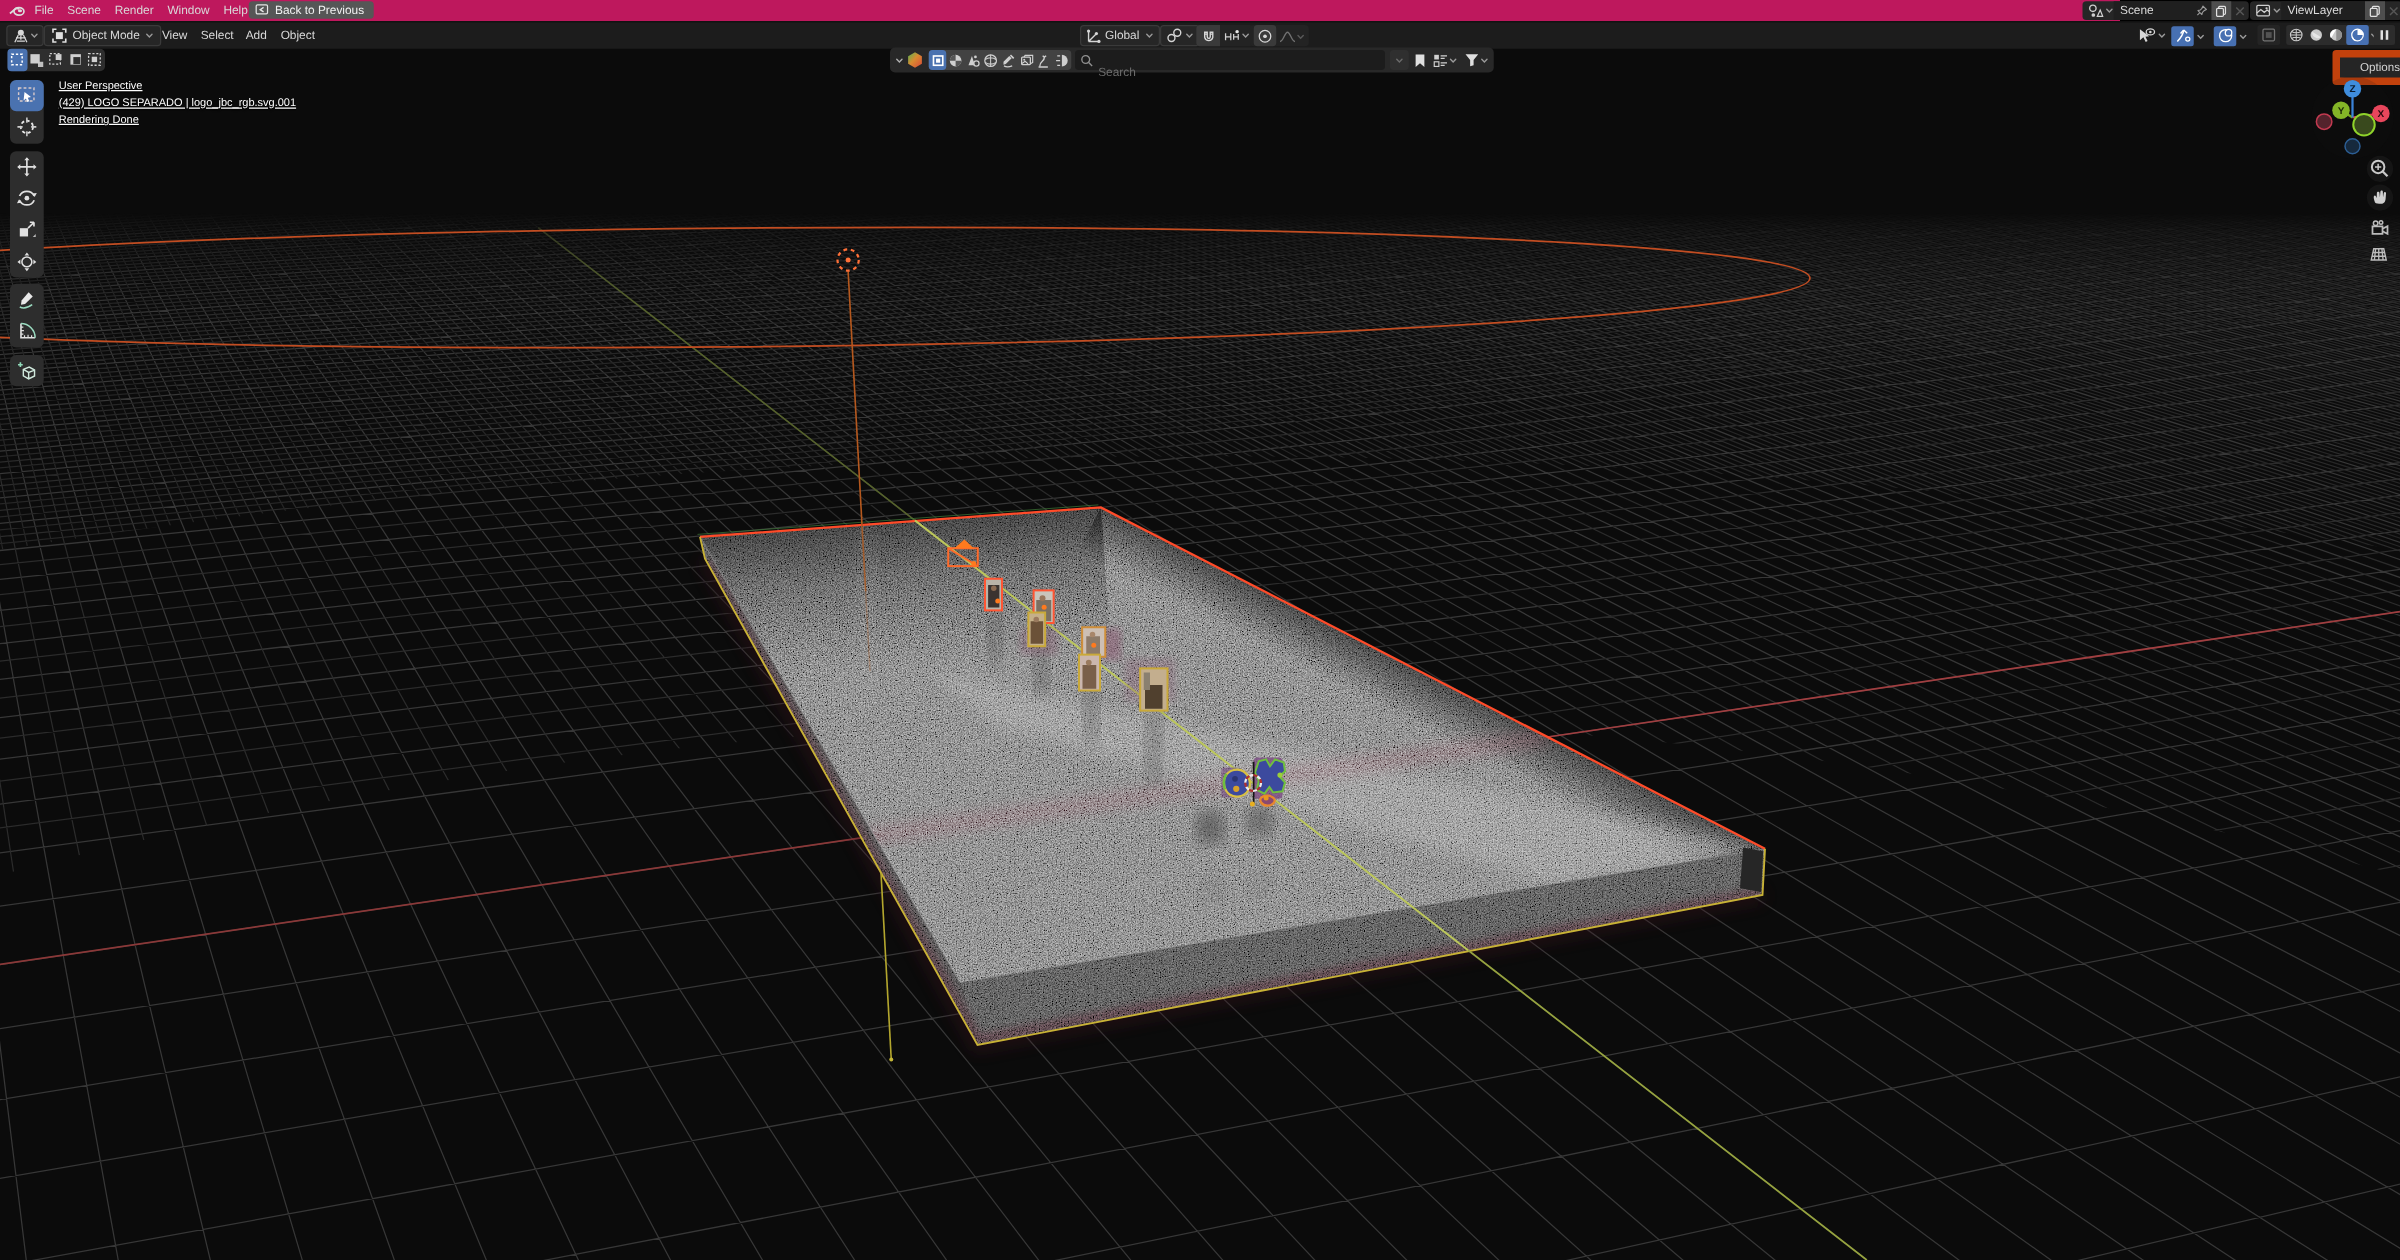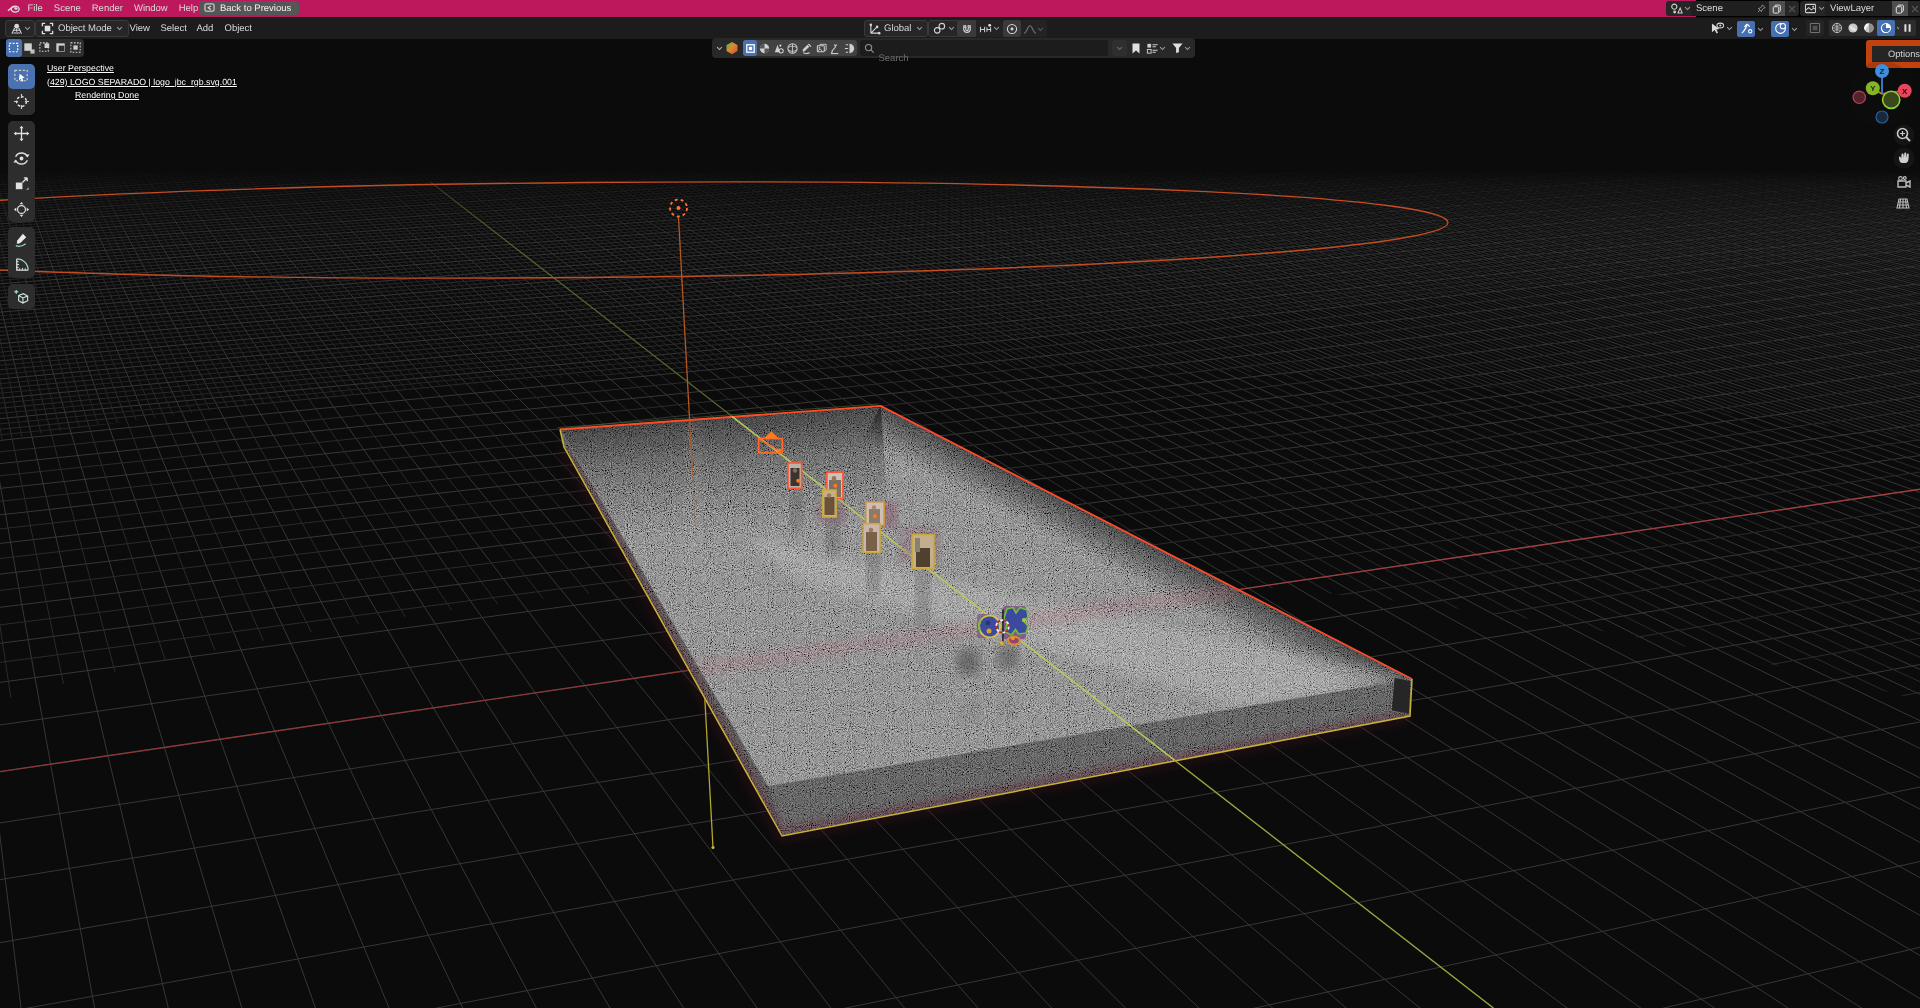--- a/index.html
+++ b/index.html
@@ -617,21 +617,21 @@
   </div>
 <div class="abs" style="left:7.5px;top:284px;width:27px;height:25.3px;background:#2d2d2d;border-radius:5px;"></div>
 <div class="abs row" style="left:7.5px;top:284px;width:27px;height:25.3px;justify-content:center;">
     <svg width="17" height="17" viewBox="0 0 18 18">
       <path d="M3.5 2 L3.5 6 M1.5 4 L5.5 4" stroke="#8fd8b8" stroke-width="1.4"></path>
         <path d="M6 8 L11 6 L15.5 8.5 L15.5 13.5 L10.5 16 L6 13.5 Z M6 8 L10.5 10.5 L15.5 8.5 M10.5 10.5 L10.5 16" fill="none" stroke="#cfe8dc" stroke-width="1.2"></path>
     </svg>
   </div>
 <div class="abs ovtext" style="left:47px;top:63px;">User Perspective</div>
     <div class="abs ovtext" style="left:47px;top:76.5px;">(429) LOGO SEPARADO | logo_jbc_rgb.svg.001</div>
-    <div class="abs ovtext" style="left:47px;top:90px;margin-left:28px;">Rendering Done</div>
+    <div class="abs ovtext" style="left:47px;top:90px;">Rendering Done</div>
 <svg class="abs" style="left:1840px;top:50px" width="80" height="170" viewBox="0 0 80 170">
     <circle cx="42" cy="44" r="33" fill="#161616" opacity="0.15"></circle>
     <path d="M42 44 L64.7 40.7" stroke="#d94358" stroke-width="1.8"></path>
     <path d="M42 44 L32.8 38.2" stroke="#79a81f" stroke-width="1.8"></path>
     <path d="M42 44 L42 21" stroke="#3b83d8" stroke-width="1.8"></path>
     <circle cx="19.3" cy="47.3" r="6.2" fill="#53232c" stroke="#c23a50" stroke-width="1.2"></circle>
     <circle cx="42" cy="67" r="6" fill="#16293d" stroke="#2c5e94" stroke-width="1.2"></circle>
     <circle cx="51.2" cy="49.8" r="8.6" fill="#39491d" stroke="#8fd32a" stroke-width="1.6"></circle>
     <circle cx="64.7" cy="40.7" r="7" fill="#e8465c"></circle>
     <text x="64.7" y="43.5" font-size="8" font-family="Liberation Sans" fill="#2a0a10" text-anchor="middle" font-weight="bold">X</text>

